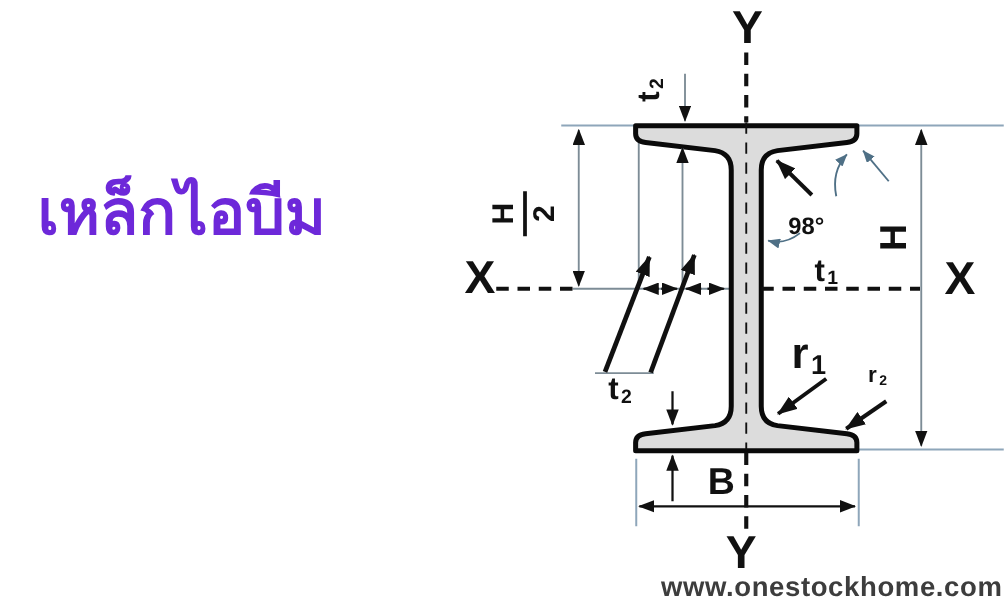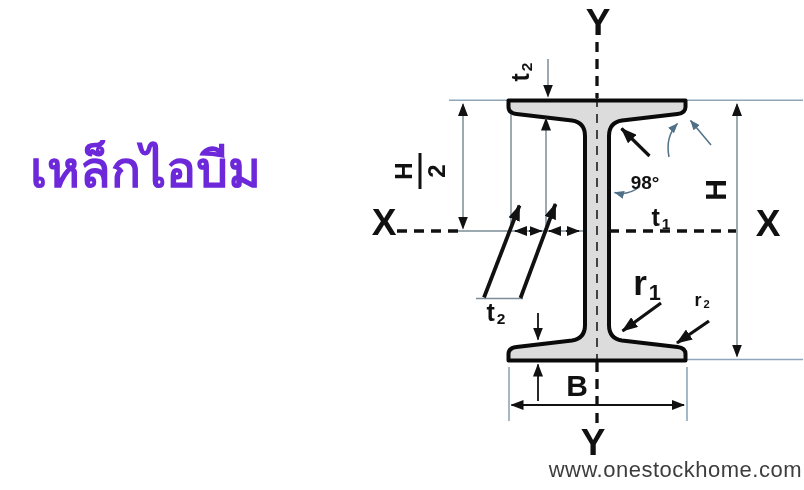--- a/index.html
+++ b/index.html
@@ -22,21 +22,21 @@
   .dimtxt{font-size:25px;}
   .big{font-size:30px;}
   .rot{transform:translate(-50%,-50%) rotate(-90deg);}
   .sub{font-size:.62em;font-weight:800;vertical-align:-0.22em;margin-left:2px;}
   .deg{font-size:19px;margin-top:16px;}
   .frac{display:inline-flex;flex-direction:column;align-items:center;line-height:1;}
   .frac .bar{height:3px;background:var(--ink);margin:3px 0;}
   .hhalf .bar{width:36px;}
   .bfrac .bar{width:60px;}
   .frac span{font-size:24px;font-weight:800;}
-  .watermark{position:absolute;right:2px;top:457px;font-size:22px;font-weight:400;
+  .watermark{position:absolute;right:2px;top:457px;font-size:22px;font-weight:700;
              letter-spacing:.5px;color:var(--watermark-gray);text-align:right;}
   
   .beam{fill:var(--beam-fill);stroke:var(--beam-outline);stroke-width:4;stroke-linejoin:round;}
   .dash-thick{stroke:var(--ink);stroke-width:3.3;stroke-dasharray:10 7;fill:none;}
   .dash-thin{stroke:var(--ink);stroke-width:1.5;stroke-dasharray:9 7;fill:none;}
   .guide{stroke:var(--guide-blue);stroke-width:1.6;fill:none;}
   .dim{stroke:var(--dim-gray);stroke-width:1.5;fill:none;}
   .dimk{stroke:var(--ink);stroke-width:1.8;fill:none;}
   .thick{stroke:var(--ink);stroke-width:3.8;fill:none;}
   .thick2{stroke:var(--ink);stroke-width:3.2;fill:none;}

